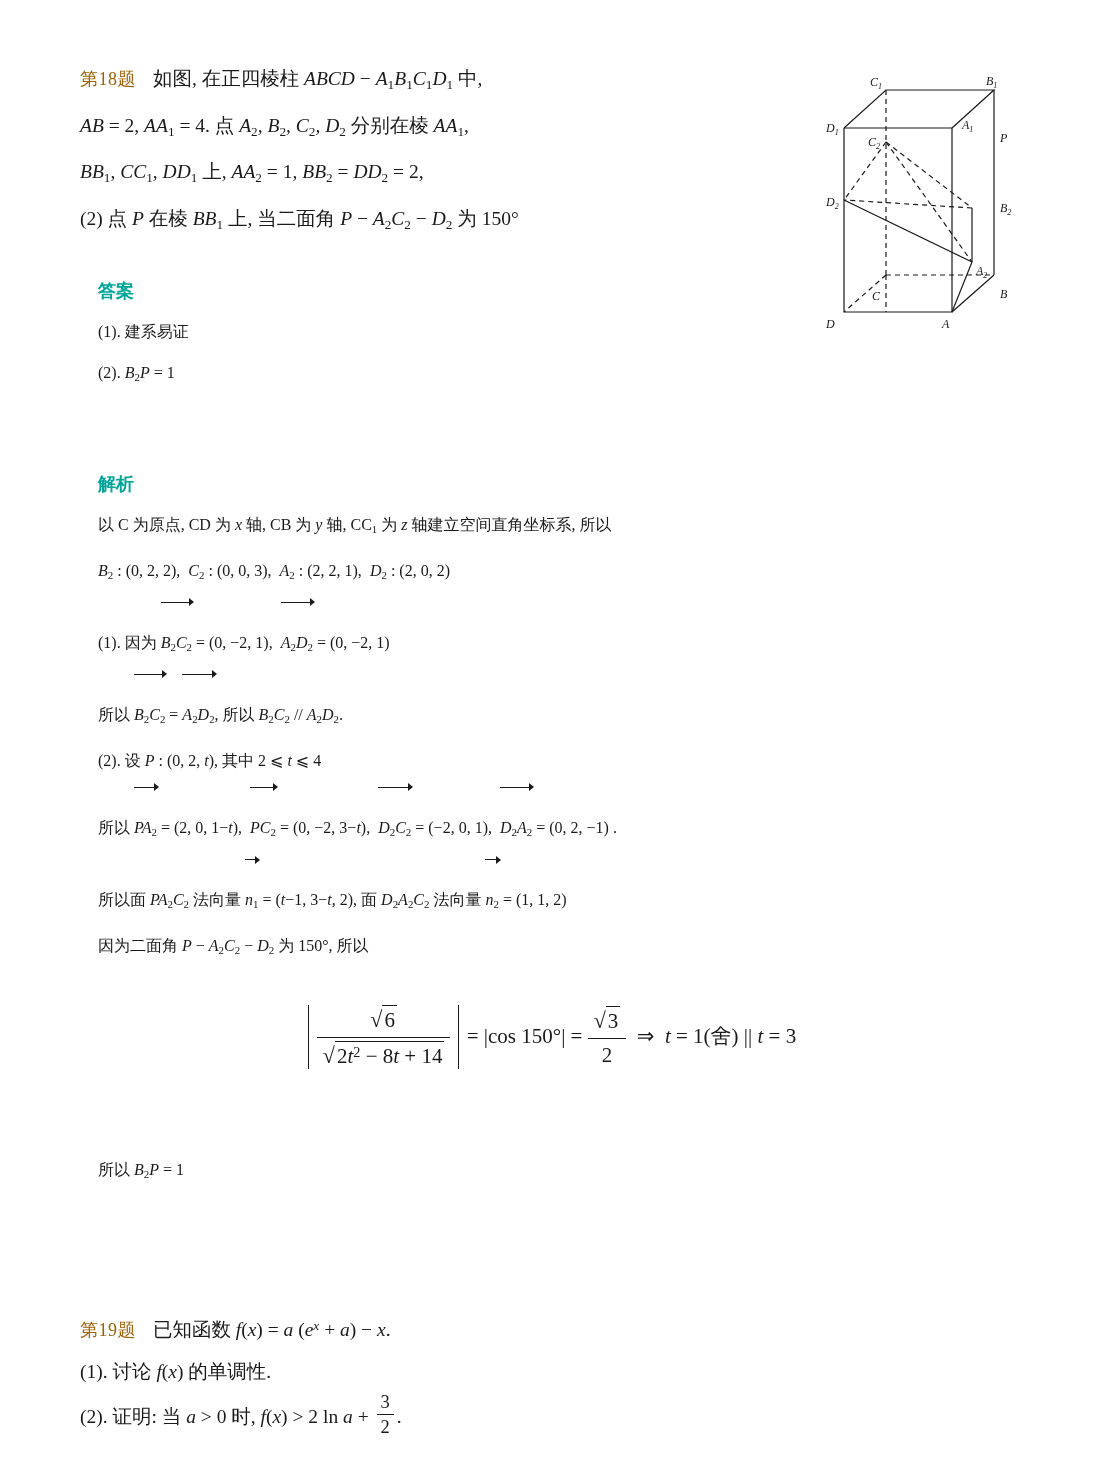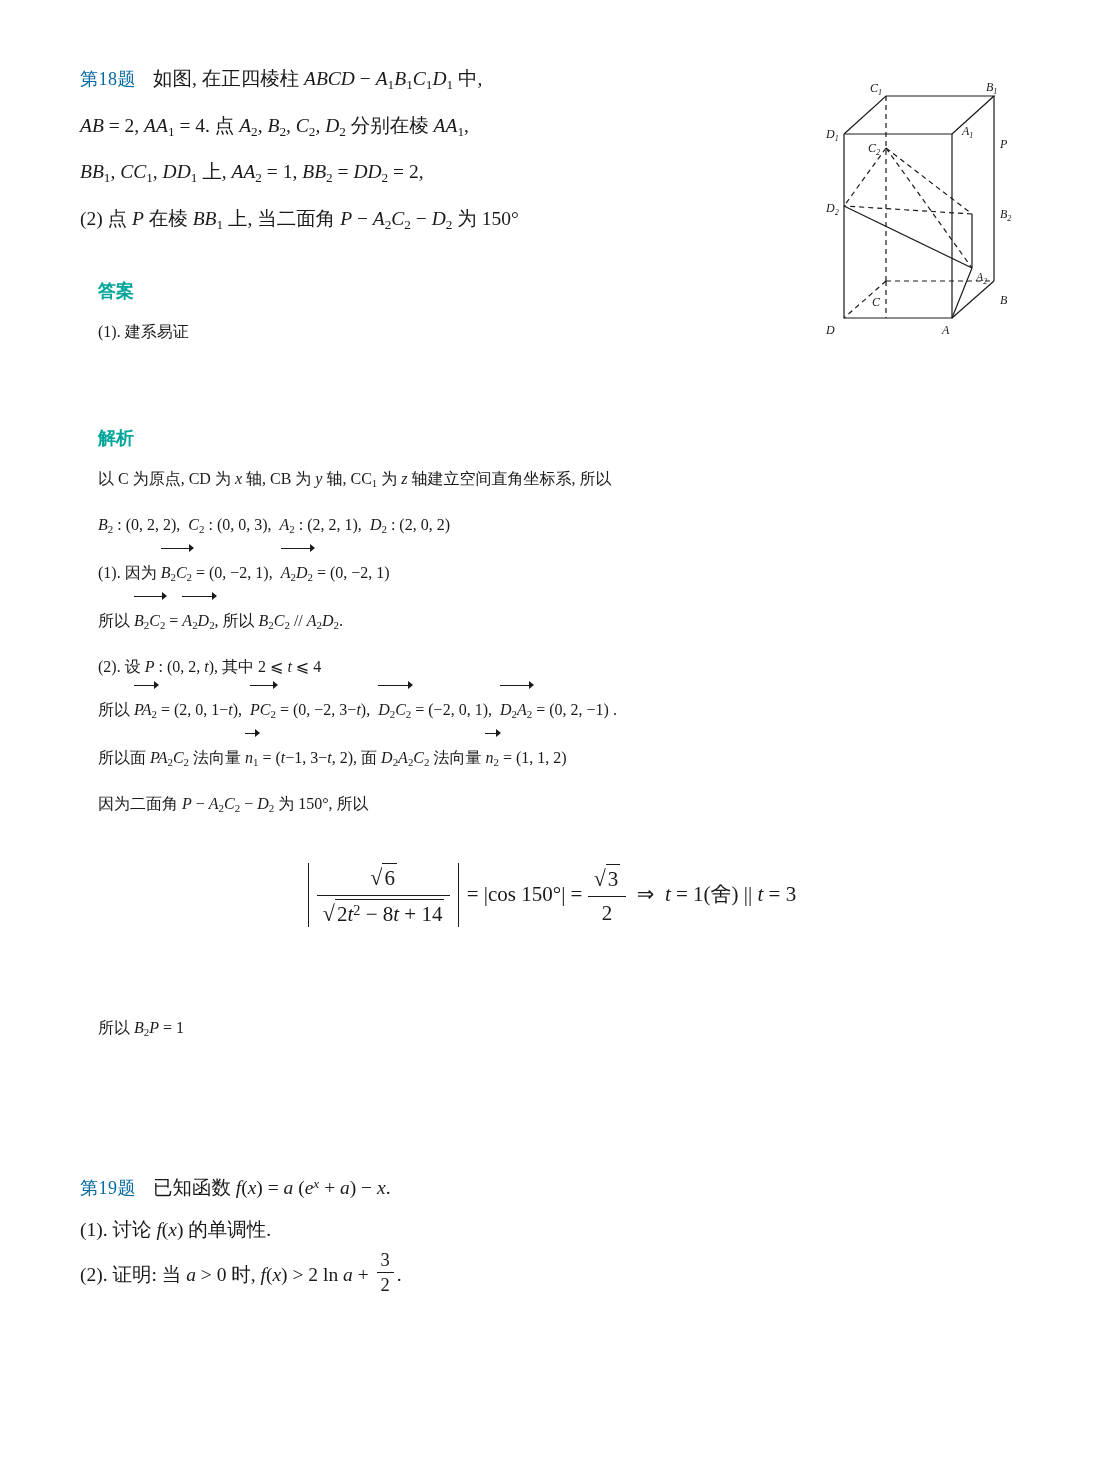--- a/index.html
+++ b/index.html
@@ -19,21 +19,21 @@
     width: 1102px;
     min-height: 1479px;
     padding: 0;
     box-sizing: border-box;
   }
   .content {
     padding: 58px 80px 20px 80px;
     box-sizing: border-box;
   }
   .qnum {
-    color: #0369a1;
+    color: #a16207;
     font-family: "Liberation Serif", serif;
     font-size: 18px;
     letter-spacing: 0.5px;
     margin-right: 12px;
     white-space: nowrap;
   }
   .line {
     font-size: 19.5px;
     line-height: 41px;
     color: #1a1a1a;
@@ -67,21 +67,21 @@
     line-height: 41px;
     margin-left: 18px;
   }
   .gap-md { height: 40px; }
   .gap-lg { height: 70px; }
 
   
   .figure {
     position: absolute;
     right: 78px;
-    top: 66px;
+    top: 60px;
     width: 200px;
     height: 278px;
     text-align: right;
   }
   .figure svg { display: block; }
 
   
   .frac {
     display: inline-block;
     vertical-align: -0.52em;
@@ -105,21 +105,22 @@
   }
   .sqrt > .rad { font-size: 1.05em; }
   .sqrt > .rands {
     border-top: 1.3px solid #1a1a1a;
     padding: 1px 2px 0 2px;
     display: inline-block;
   }
   .vec {
     display: inline-block;
     position: relative;
-    padding-top: 2px;
+    padding-top: 18px;
+    margin-top: 8px;
   }
   .vec > .vbody { display: inline-block; }
   .vec > .varrow {
     position: absolute;
     left: 0; right: -2px; top: -7px;
     height: 9px;
   }
   .vec > .varrow:before {
     content: "";
     position: absolute;
@@ -225,20 +226,21 @@
       <div class="line">
         <span class="math">BB<sub>1</sub></span>, <span class="math">CC<sub>1</sub></span>, <span class="math">DD<sub>1</sub></span>&nbsp;上, <span class="math">AA<sub>2</sub></span> = 1, <span class="math">BB<sub>2</sub></span> = <span class="math">DD<sub>2</sub></span> = 2,
       </div>
       <div class="line">
         (2) 点&nbsp;<span class="math">P</span>&nbsp;在棱&nbsp;<span class="math">BB<sub>1</sub></span>&nbsp;上, 当二面角&nbsp;<span class="math">P</span> − <span class="math">A<sub>2</sub>C<sub>2</sub></span> − <span class="math">D<sub>2</sub></span>&nbsp;为&nbsp;150°
       </div>
     </div>
 
     <div class="sec-title">答案</div>
     <div class="ans-line">(1). 建系易证</div>
+    <div class="ans-line">(2). <span class="math">B<sub>2</sub>P</span> = 1</div>
 
     <div class="gap-md"></div>
 
     <div class="sec-title">解析</div>
 
     <div class="sol-line">
       以 C 为原点, CD 为&nbsp;<span class="math">x</span>&nbsp;轴, CB 为&nbsp;<span class="math">y</span>&nbsp;轴, CC<sub>1</sub> 为&nbsp;<span class="math">z</span>&nbsp;轴建立空间直角坐标系, 所以
     </div>
     <div class="sol-line">
       <span class="math">B<sub>2</sub></span> : (0, 2, 2),&nbsp; <span class="math">C<sub>2</sub></span> : (0, 0, 3),&nbsp; <span class="math">A<sub>2</sub></span> : (2, 2, 1),&nbsp; <span class="math">D<sub>2</sub></span> : (2, 0, 2)

